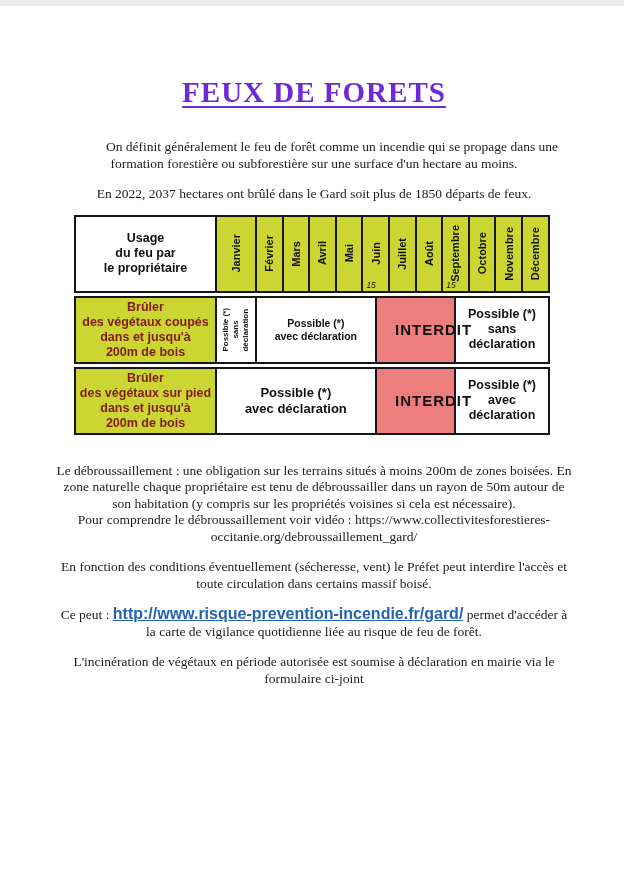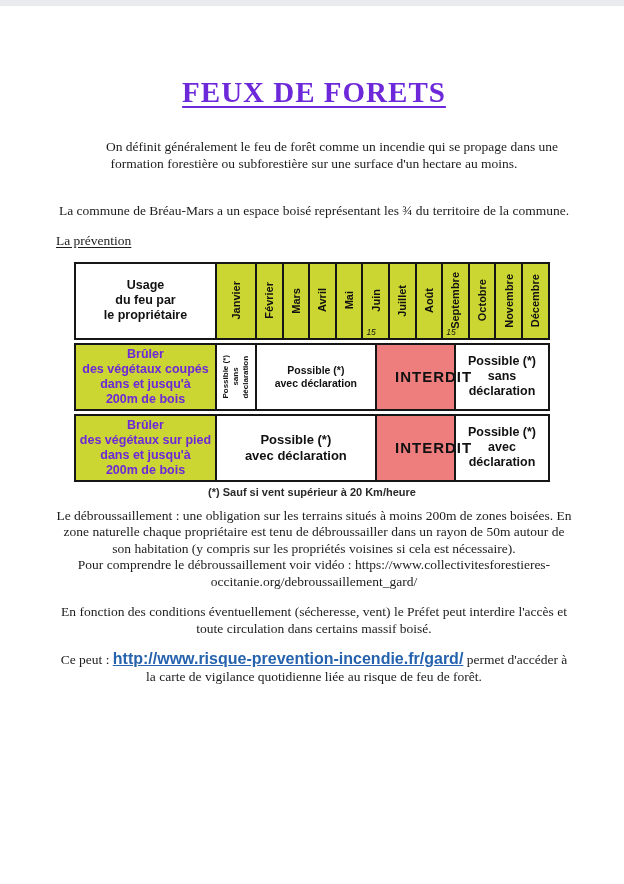--- a/index.html
+++ b/index.html
@@ -56,51 +56,50 @@
   .trow.body { height: 68px; }
   .cell {
     display: flex; align-items: center; justify-content: center;
     text-align: center; position: relative;
   }
   .cell + .cell, .cell.bl { border-left: 2px solid #161616; }
   .corner { grid-column: 1 / 2; font-weight: bold; font-size: 12.5px; line-height: 15px; color: #111; }
   .month { background: #cbd632; font-weight: bold; font-size: 11px; color: #111; }
   .vtext { writing-mode: vertical-rl; transform: rotate(180deg); }
   .mid15 { position: absolute; left: 3px; bottom: 1px; font-size: 8.5px; font-style: italic; font-weight: normal; }
-  .rowlabel { background: #cbd632; font-weight: bold; font-size: 12.5px; line-height: 15px; color: #6d28d9; }
+  .rowlabel { background: #cbd632; font-weight: bold; font-size: 12.5px; line-height: 15px; color: #7f1d1d; }
   .pcell { font-weight: bold; color: #111; }
   .jan-vert { font-size: 8px; line-height: 10px; }
   .small-p { font-size: 10.5px; line-height: 13px; }
   .big-p { font-size: 13px; line-height: 16px; }
   .right-p { font-size: 12.5px; line-height: 15px; }
   .forbidden { background: #ee7e7e; font-weight: bold; font-size: 15px; letter-spacing: 1px; color: #111; padding-left: 36px; }
 
   .footnote {
     margin-left: 18px; width: 476px; margin-top: 4px;
     text-align: center; font-family: "Liberation Sans", sans-serif;
     font-size: 11px; font-weight: bold; color: #2a2a2a;
   }
-  .gap-lg { margin-top: 10px; }
+  .gap-lg { margin-top: 28px; }
 </style>
 </head>
 <body>
 
 <div class="scan-edge"></div>
 
 <div class="doc">
 
   <h1 class="title"><span>FEUX DE FORETS</span></h1>
 
   <p class="para first">On définit généralement le feu de forêt comme un incendie qui se propage dans une formation forestière ou subforestière sur une surface d'un hectare au moins.</p>
 
 
-  <p class="para"><br>
-  <span>La commune de Bréau-Mars a un espace boisé représentant les ¾ du territoire de la commune.</span></p>
+  <p class="para"><span class="ml">En 2022, 2037 hectares ont brûlé dans le Gard soit plus de 1850 départs de feux.</span><br>
+  </p>
 
-  <p class="heading">La prévention</p>
 
 
   <div class="fire-table">
 
     <div class="trow head">
       <div class="cell corner ml">Usage
 du feu par
 le propriétaire</div>
       <div class="cell month" style="grid-column: 2 / 4;">
           <span class="vtext">Janvier</span>
@@ -168,23 +167,23 @@
       <div class="cell pcell big-p ml" style="grid-column: 2 / 13;">Possible (*)
 avec déclaration</div>
       <div class="cell forbidden" style="grid-column: 13 / 19;">INTERDIT</div>
       <div class="cell pcell right-p ml" style="grid-column: 19 / 26;">Possible (*)
 avec
 déclaration</div>
     </div>
 
   </div>
 
-  <div class="footnote">(*) Sauf si vent supérieur à 20 Km/heure</div>
 
   <p class="para gap-lg"><span>Le débroussaillement : une obligation sur les terrains situés à moins 200m de zones boisées. En zone naturelle chaque propriétaire est tenu de débroussailler dans un rayon de 50m autour de son habitation (y compris sur les propriétés voisines si cela est nécessaire).</span><br>
   <span>Pour comprendre le débroussaillement voir vidéo : </span><span>https://www.collectivitesforestieres-occitanie.org/debroussaillement_gard/</span></p>
 
   <p class="para">En fonction des conditions éventuellement (sécheresse, vent) le Préfet peut interdire l'accès et toute circulation dans certains massif boisé.</p>
 
   <p class="para"><span>Ce peut : </span><a class="link">http://www.risque-prevention-incendie.fr/gard/</a><span> permet d'accéder à la carte de vigilance quotidienne liée au risque de feu de forêt.</span></p>
 
+  <p class="para">L'incinération de végétaux en période autorisée est soumise à déclaration en mairie via le formulaire ci-joint</p>
 
 </div>
 
 </body></html>

